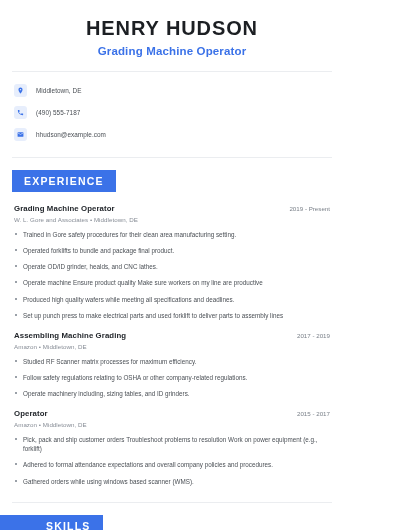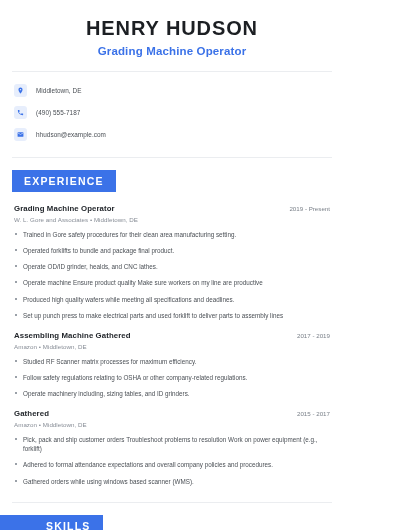--- a/index.html
+++ b/index.html
@@ -233,34 +233,34 @@
           <li>Operated forklifts to bundle and package final product.</li>
           <li>Operate OD/ID grinder, healds, and CNC lathes.</li>
           <li>Operate machine Ensure product quality Make sure workers on my line are productive</li>
           <li>Produced high quality wafers while meeting all specifications and deadlines.</li>
           <li>Set up punch press to make electrical parts and used forklift to deliver parts to assembly lines</li>
         </ul>
       </div>
 
       <div class="entry">
         <div class="entry-head">
-          <span class="entry-role">Assembling Machine Gathered</span>
+          <span class="entry-role">Assembling Machine Grading</span>
           <span class="entry-dates">2017 - 2019</span>
         </div>
         <div class="entry-meta">Amazon • Middletown, DE</div>
         <ul class="bullets">
           <li>Studied RF Scanner matrix processes for maximum efficiency.</li>
           <li>Follow safety regulations relating to OSHA or other company-related regulations.</li>
           <li>Operate machinery including, sizing tables, and ID grinders.</li>
         </ul>
       </div>
 
       <div class="entry">
         <div class="entry-head">
-          <span class="entry-role">Gathered</span>
+          <span class="entry-role">Operator</span>
           <span class="entry-dates">2015 - 2017</span>
         </div>
         <div class="entry-meta">Amazon • Middletown, DE</div>
         <ul class="bullets">
           <li>Pick, pack and ship customer orders Troubleshoot problems to resolution Work on power equipment (e.g., forklift)</li>
           <li>Adhered to formal attendance expectations and overall company policies and procedures.</li>
           <li>Gathered orders while using windows based scanner (WMS).</li>
         </ul>
       </div>
 

